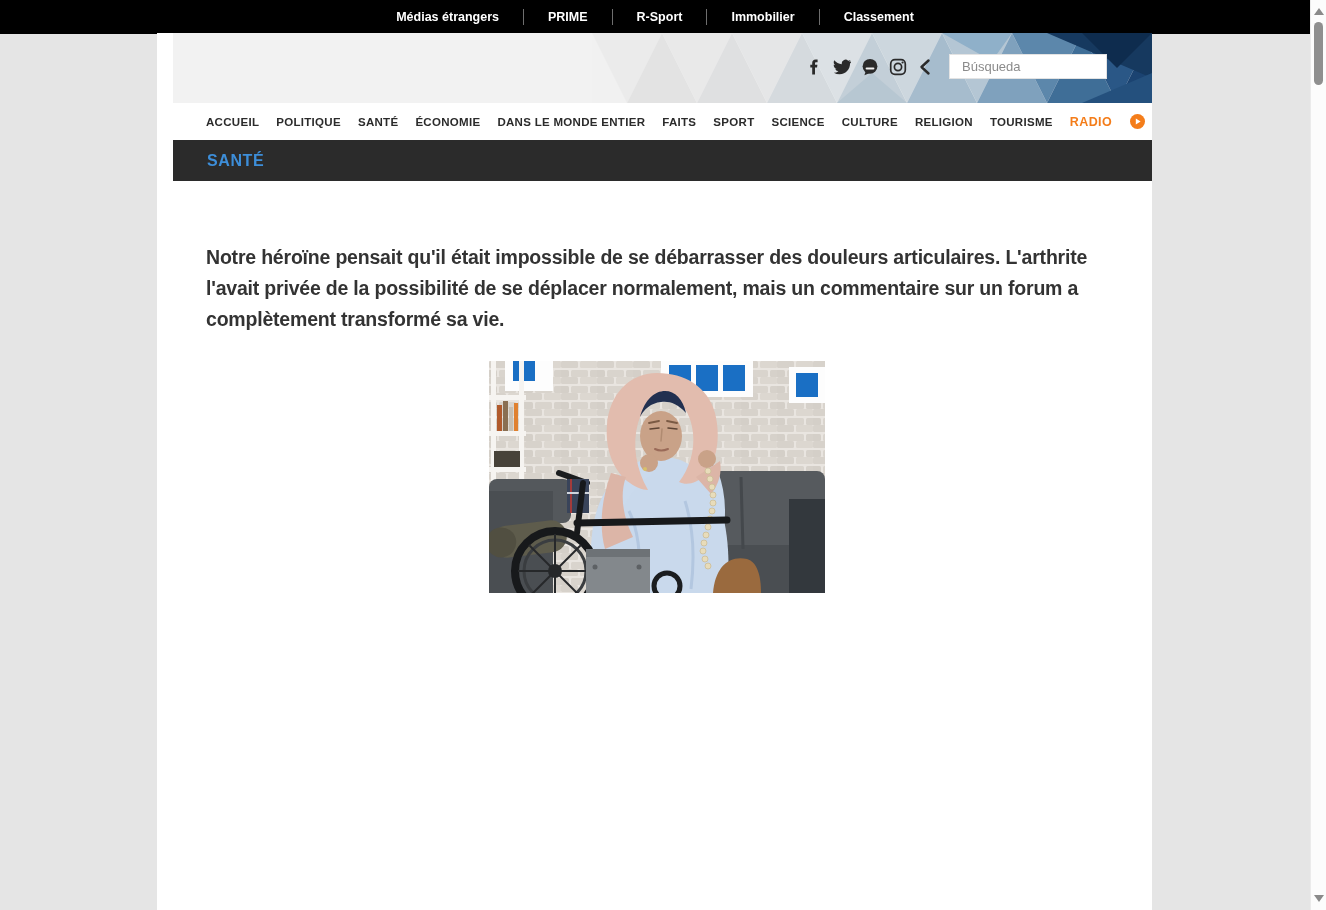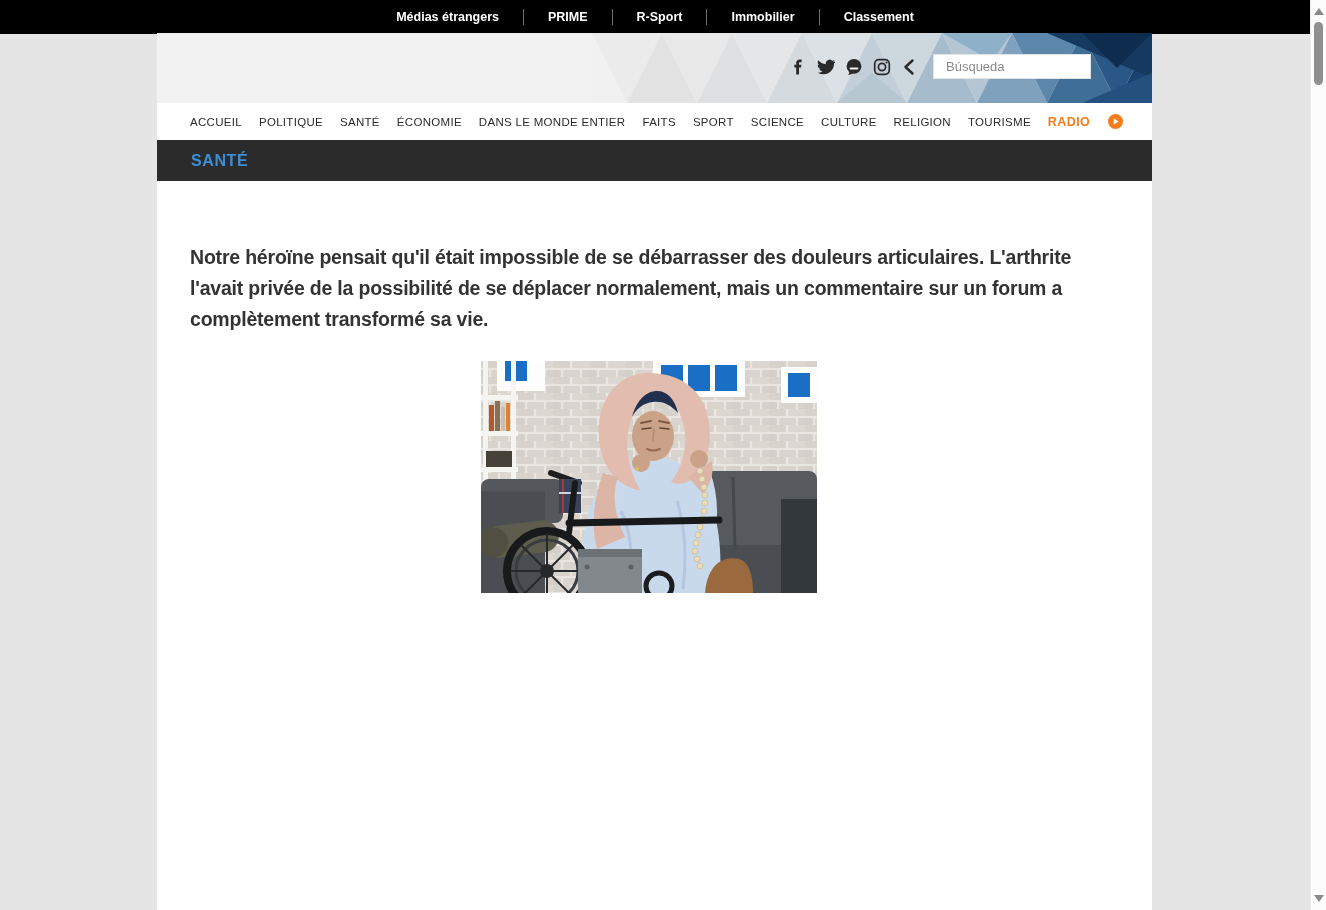--- a/index.html
+++ b/index.html
@@ -33,41 +33,42 @@
   .sb-down { bottom:8px; border-top:7px solid #8a8a8a; }
   .sb-thumb {
     position:absolute; left:3px; top:22px; width:9px; height:63px;
     background:#8f8f8f; border-radius:5px;
   }
 
   
   .content {
     position:absolute; left:157px; top:33px; width:995px; height:877px;
     background:#fff;
+    padding-left:16px;
   }
 
   
   .site-header { position:relative; height:70px; background:#f2f2f2; overflow:hidden; }
   .poly { position:absolute; right:0; top:0; }
   .social { position:absolute; left:632px; top:25px; display:flex; gap:10px; z-index:2; }
   .social .icn { width:18px; height:18px; display:block; cursor:pointer; }
   .search-box {
     position:absolute; left:776px; top:21px; width:158px; height:25px; z-index:3;
     background:#fff; border:1px solid #e3e3e3; font-size:13px; color:#555;
     padding:0 0 0 12px; outline:none; font-family:"Liberation Sans", sans-serif;
   }
   .search-box::placeholder { color:#8b8b8b; opacity:1; }
 
   
   .main-nav {
     height:37px; background:#fff; display:flex; align-items:center;
     padding-left:33px; gap:17px;
   }
   .main-nav a {
-    font-size:11.5px; font-weight:400; color:#2b2b2b; text-decoration:none;
+    font-size:11.5px; font-weight:700; color:#2b2b2b; text-decoration:none;
     letter-spacing:0.3px; white-space:nowrap;
   }
   .radio-group {
     margin-left:auto; margin-right:80px; display:flex; align-items:center; gap:18px;
     cursor:pointer;
   }
   .radio-group span { font-size:12.5px; font-weight:700; color:#f47d1a; letter-spacing:0.4px; }
 
   
   .category-bar {

